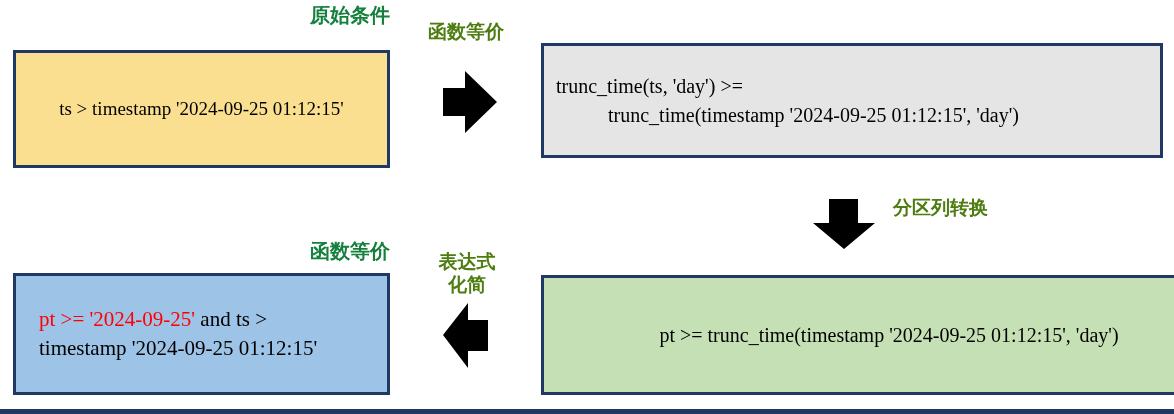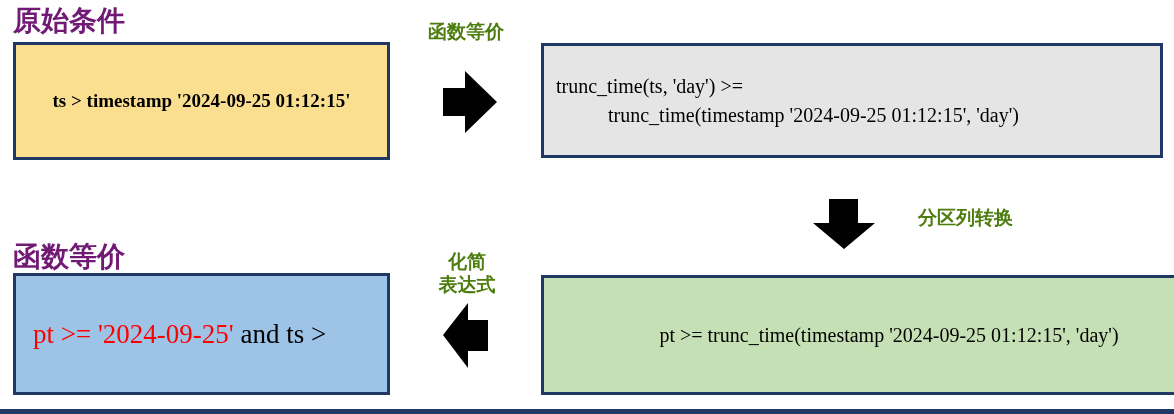--- a/index.html
+++ b/index.html
@@ -16,25 +16,24 @@
     font-family: "Liberation Sans", "DejaVu Sans", sans-serif;
   }
   .box {
     position: absolute;
     border: 3px solid #1F3864;
     box-sizing: border-box;
     display: flex;
     align-items: center;
   }
   .box-yellow {
-    left: 13px; top: 42px;
+    left: 13px; top: 50px;
     width: 377px; height: 118px;
     background: #FBDF90;
     justify-content: center;
-    font-weight: bold;
   }
   .box-green-top {
     left: 541px; top: 43px;
     width: 622px; height: 115px;
     background: #e5e5e5;
     justify-content: flex-start;
   }
   .box-green-bottom {
     left: 541px; top: 275px;
     width: 696px; height: 120px;
@@ -56,49 +55,48 @@
   .code-green {
     font-size: 20px;
     line-height: 29px;
     padding-left: 12px;
   }
   .code-green .indent2 {
     padding-left: 52px;
     text-align: center;
   }
   .code-blue {
-    font-size: 27px;
+    font-size: 21px;
     line-height: 29px;
-    padding-left: 9px;
-    margin-left: 8px;
+    padding-left: 23px;
   }
   .red-text {
     color: #FF0000;
   }
   .diagram-title {
     position: absolute;
     left: 13px;
     width: 377px;
-    text-align: left;
-    font-size: 28px;
+    text-align: right;
+    font-size: 20px;
     font-weight: 700;
-    color: #701a75;
+    color: #15803d;
   }
   .title-original { top: 2px; }
   .title-final { top: 238px; }
   .arrow-label {
     position: absolute;
     text-align: center;
     font-size: 19px;
     font-weight: 700;
     color: #4d7c0f;
     line-height: 24px;
   }
   .label-func { left: 408px; top: 20px; width: 116px; }
-  .label-partition { left: 893px; top: 206px; width: 120px; text-align: right; line-height: 23px; }
+  .label-partition { left: 893px; top: 196px; width: 120px; text-align: left; line-height: 23px; }
   .label-simplify { left: 412px; top: 250px; width: 110px; line-height: 23px; }
   .arrow-svg { position: absolute; }
   .arrow-right { left: 443px; top: 71px; }
   .arrow-down { left: 813px; top: 199px; }
   .arrow-left { left: 443px; top: 303px; }
   .bottom-bar {
     position: absolute;
     left: 0; bottom: 0;
     width: 1174px; height: 5px;
     background: #1F3864;
@@ -140,26 +138,27 @@
     <div class="code" style="font-size:20px;">pt &gt;= trunc_time(timestamp '2024-09-25 01:12:15', 'day')</div>
   </div>
 
   <div class="diagram-title title-final">函数等价</div>
 
   <div class="box box-blue">
     <div class="code code-blue" style="white-space:normal;">
       <div style="white-space:nowrap;">
         <span class="red-text">pt &gt;= '2024-09-25'</span><span> and ts &gt;</span>
       </div>
+      <div style="white-space:nowrap;">timestamp '2024-09-25 01:12:15'</div>
     </div>
   </div>
 
   <div class="arrow-label label-simplify">
+    <div>表达式</div>
     <div>化简</div>
-    <div>表达式</div>
   </div>
 
   <svg class="arrow-svg arrow-left" width="45" height="65" viewBox="0 0 45 65">
     <polygon points="45,17 25,17 25,0 0,32 25,65 25,48 45,48" fill="#000000"></polygon>
   </svg>
 
   <div class="bottom-bar"></div>
 
 </div>
 

